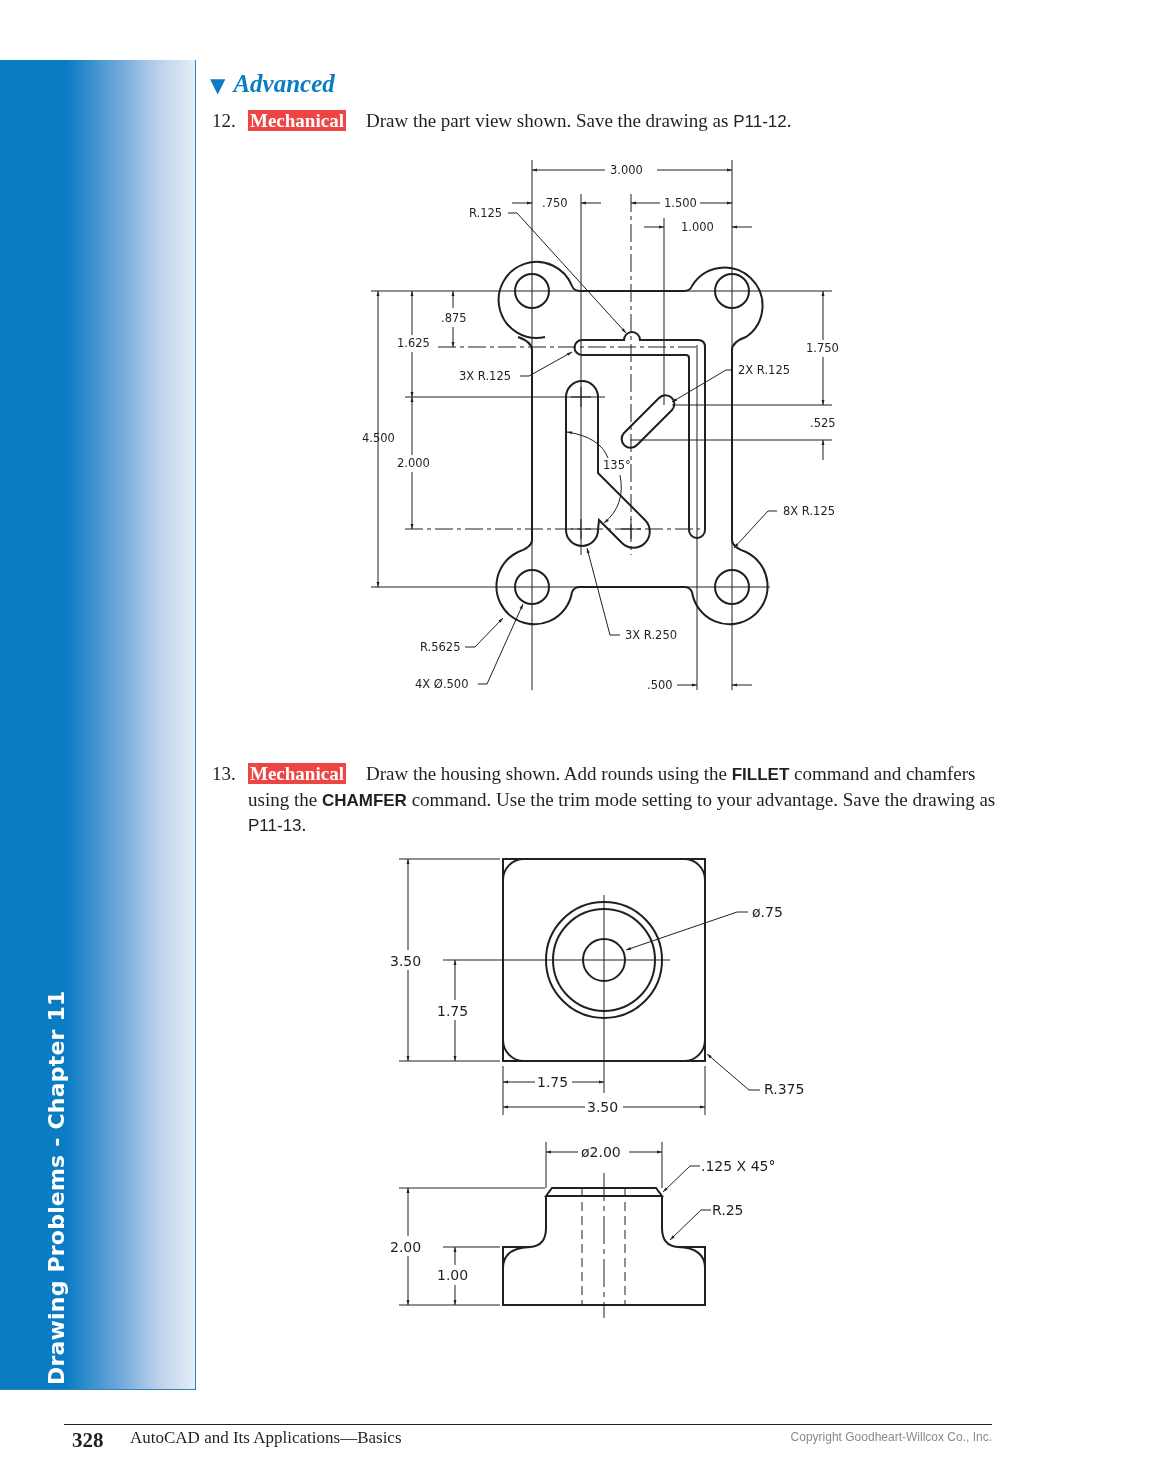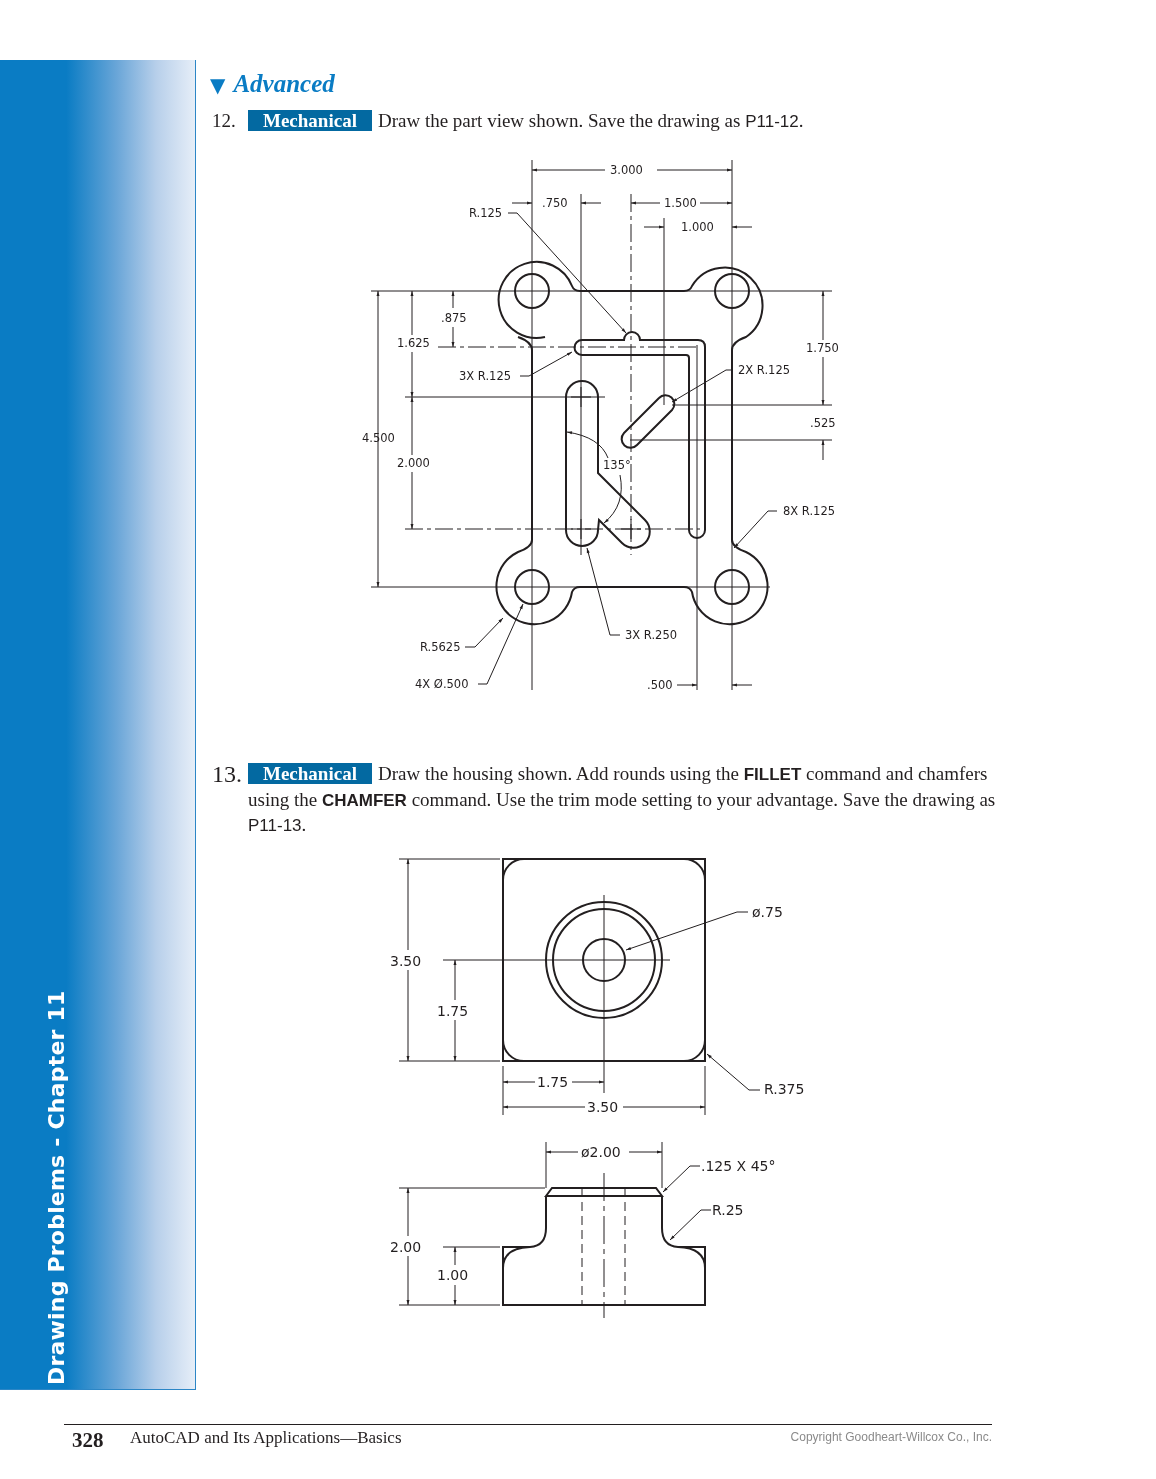--- a/index.html
+++ b/index.html
@@ -8,25 +8,25 @@
   .sidebar { position:absolute; left:0; top:60px; width:196px; height:1330px;
              background: linear-gradient(to right, #0a7cc4 0%, #0a7cc4 34%, #6aa6d8 60%, #b7cfea 80%, #e6eef8 100%);
              border-right:1.5px solid #2c86c6; border-bottom:1.5px solid #2c86c6; box-sizing:border-box; }
   .sidebar-text { position:absolute; left:44px; top:1385px; transform-origin:left top; transform:rotate(-90deg);
                   white-space:nowrap; font-family:"DejaVu Sans", sans-serif; font-weight:bold; font-size:22px;
                   color:#ffffff; letter-spacing:0.2px; }
   .section-head { position:absolute; left:210px; top:70px; font-size:25px; font-weight:bold; color:#0a7cc4;font-style:italic; }
   .section-head .tri { font-family:"DejaVu Sans", sans-serif; font-size:20px; margin-right:8px; }
   .problem { position:absolute; left:212px; font-size:19px; line-height:25px; }
   .problem .num { display:inline-block; width:36px; }
-  .badge { background:#0369a1; color:#ffffff; font-weight:bold; padding:0 15px; margin-right:6px; }
+  .badge { background:#ef4444; color:#ffffff; font-weight:bold; padding:0 2px; margin-right:20px; }
   .cmd { font-family:"Liberation Sans", sans-serif; font-weight:bold; font-size:17px; }
   .fname { font-family:"Liberation Sans", sans-serif; font-size:17px;margin-top:13px; }
   .p13-body { position:absolute; left:248px; top:762px; width:760px; font-size:19px; line-height:24.5px; }
-  .p13-num { position:absolute; left:212px; top:762px; font-size:24px; line-height:24.5px; }
+  .p13-num { position:absolute; left:212px; top:762px; font-size:19px; line-height:24.5px; }
   svg.drawing { position:absolute; left:0; top:0; }
   svg text { font-family:"DejaVu Sans", sans-serif; fill:#231f20; }
   .footer-rule { position:absolute; left:64px; top:1424px; width:928px; height:1px; background:#231f20; }
   .footer-page { position:absolute; left:72px; top:1428px; font-weight:bold; font-size:21px; }
   .footer-title { position:absolute; left:130px; top:1428px; font-size:17px; }
   .footer-copy { position:absolute; right:164px; top:1430px; font-family:"Liberation Sans", sans-serif; font-size:12px; color:#8a8a8a; }
 </style>
 </head>
 <body>
 

